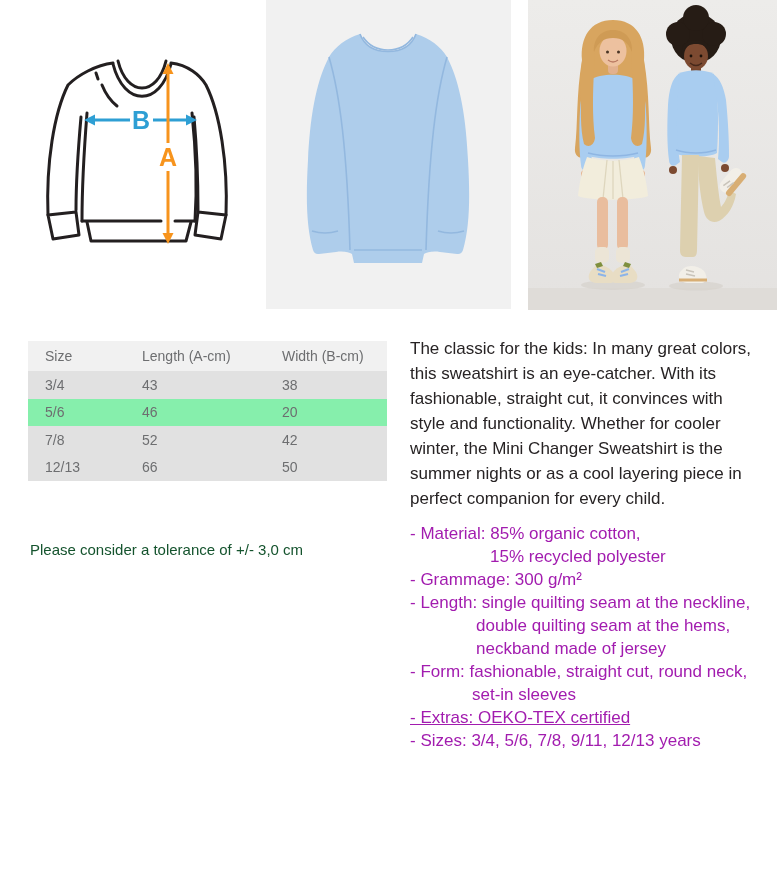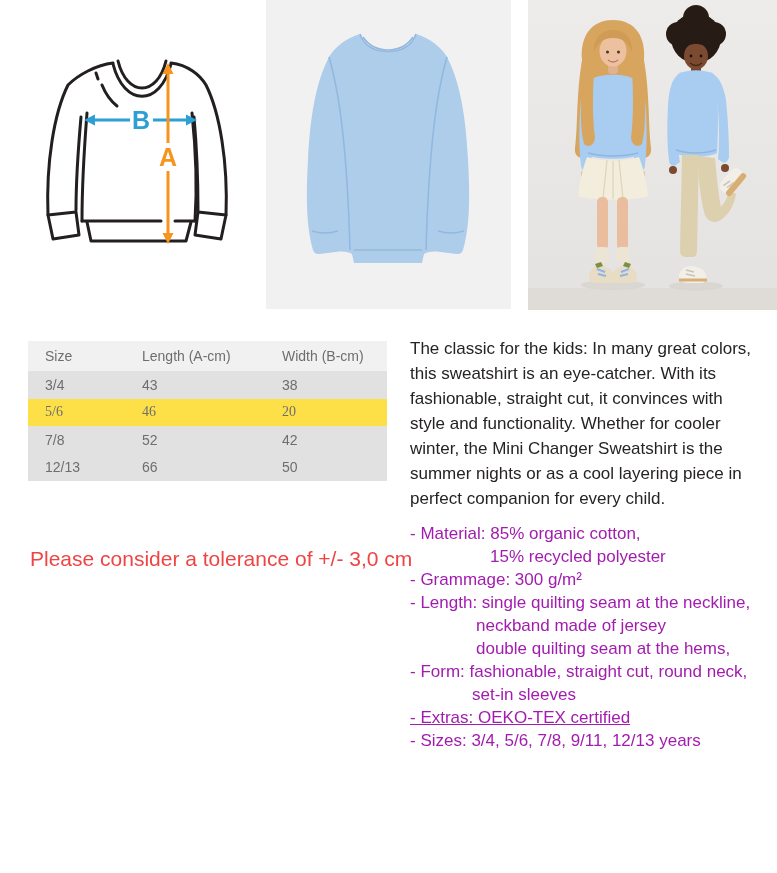--- a/index.html
+++ b/index.html
@@ -14,23 +14,23 @@
   .fig-models{left:528px;top:0;width:249px;height:310px;}
 
   table.size-table{
     position:absolute;left:28px;top:341px;width:359px;
     border-collapse:collapse;table-layout:fixed;
     font-size:14px;color:#6d6e70;
   }
   table.size-table th{font-weight:normal;text-align:left;height:30px;padding:0 0 0 17px;background:#f1f1f1;}
   table.size-table td{height:27.5px;padding:0 0 0 17px;}
   table.size-table tr.dark td{background:#e1e1e1;}
-  table.size-table tr.light td{background:#fde047;font-family:Liberation Serif, serif;}
-
-  .tolerance{position:absolute;left:30px;top:526px;font-size:21px;color:#ef4444;}
+  table.size-table tr.light td{background:#86efac;}
+
+  .tolerance{position:absolute;left:30px;top:526px;font-size:15px;color:#14532d;}
 
   .description{
     position:absolute;left:410px;top:336px;width:352px;
     font-size:17px;line-height:25px;color:#272324;
   }
   .specs{
     position:absolute;left:410px;top:522px;width:360px;
     font-size:17px;line-height:23px;color:#a21caf;
   }
   .spec-line{white-space:nowrap;}
@@ -255,21 +255,21 @@
       <div>winter, the Mini Changer Sweatshirt is the</div>
       <div>summer nights or as a cool layering piece in</div>
       <div>perfect companion for every child.</div>
     </div>
 
   <div class="specs">
       <div class="spec-line" style="padding-left: 0px;">- Material: 85% organic cotton,</div>
       <div class="spec-line" style="padding-left: 80px;">15% recycled polyester</div>
       <div class="spec-line" style="padding-left: 0px;">- Grammage: 300 g/m²</div>
       <div class="spec-line" style="padding-left: 0px;">- Length: single quilting seam at the neckline,</div>
+      <div class="spec-line" style="padding-left: 66px;">double quilting seam at the hems,</div>
       <div class="spec-line" style="padding-left: 66px;">neckband made of jersey</div>
-      <div class="spec-line" style="padding-left: 66px;">double quilting seam at the hems,</div>
       <div class="spec-line" style="padding-left: 0px;">- Form: fashionable, straight cut, round neck,</div>
       <div class="spec-line" style="padding-left: 62px;">set-in sleeves</div>
       <div class="spec-line" style="padding-left: 0px; text-decoration: underline;">- Extras: OEKO-TEX certified</div>
       <div class="spec-line" style="padding-left: 0px;">- Sizes: 3/4, 5/6, 7/8, 9/11, 12/13 years</div>
     </div>
 
 </div>
 
 </body></html>

